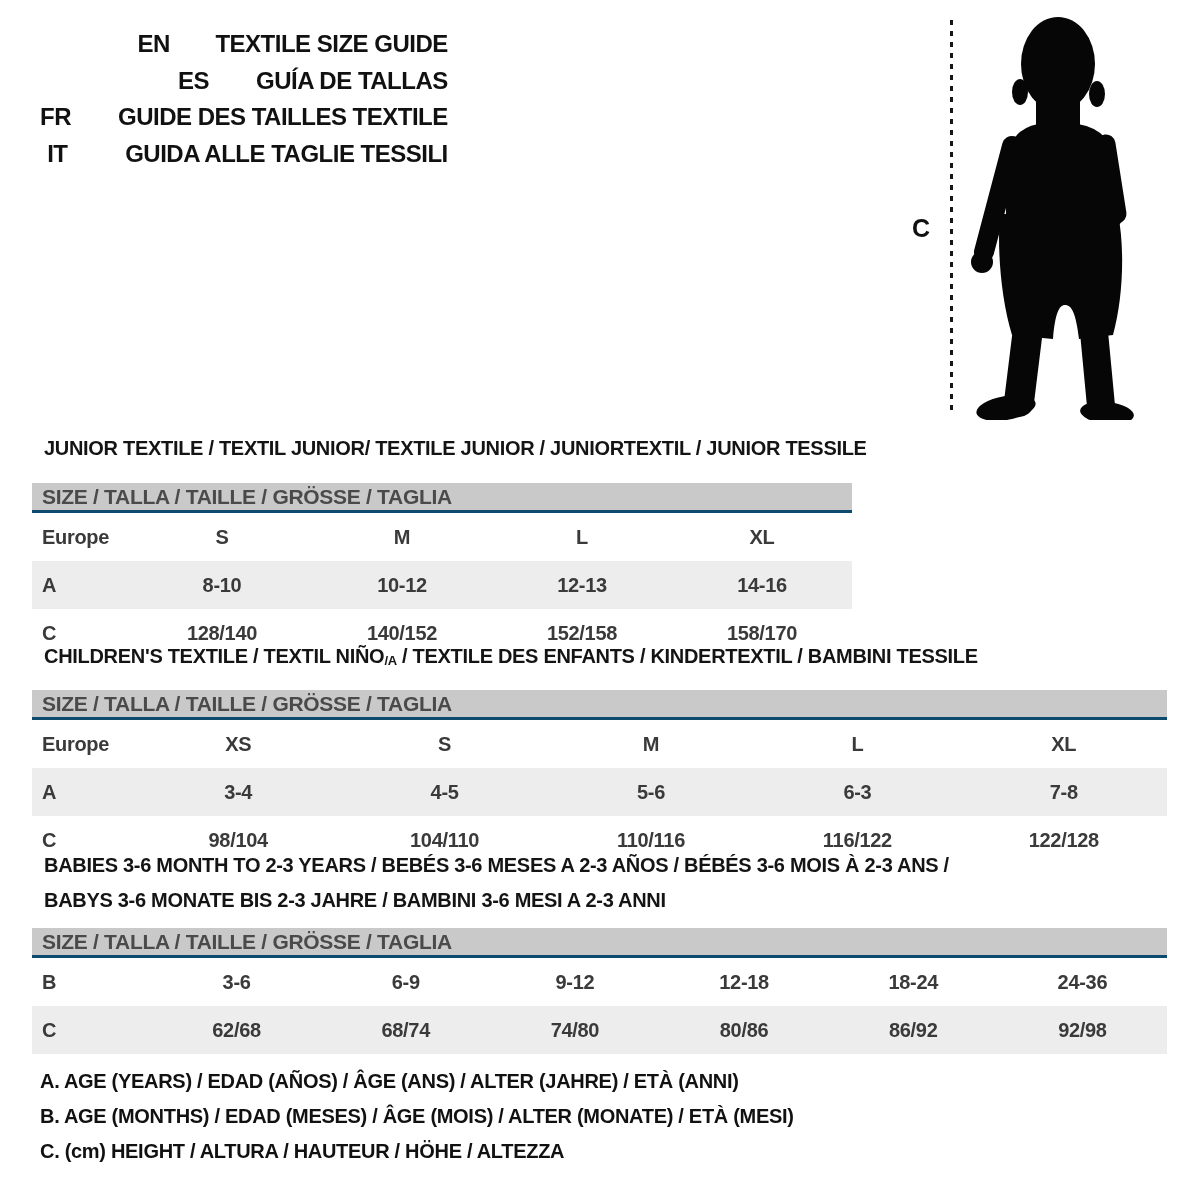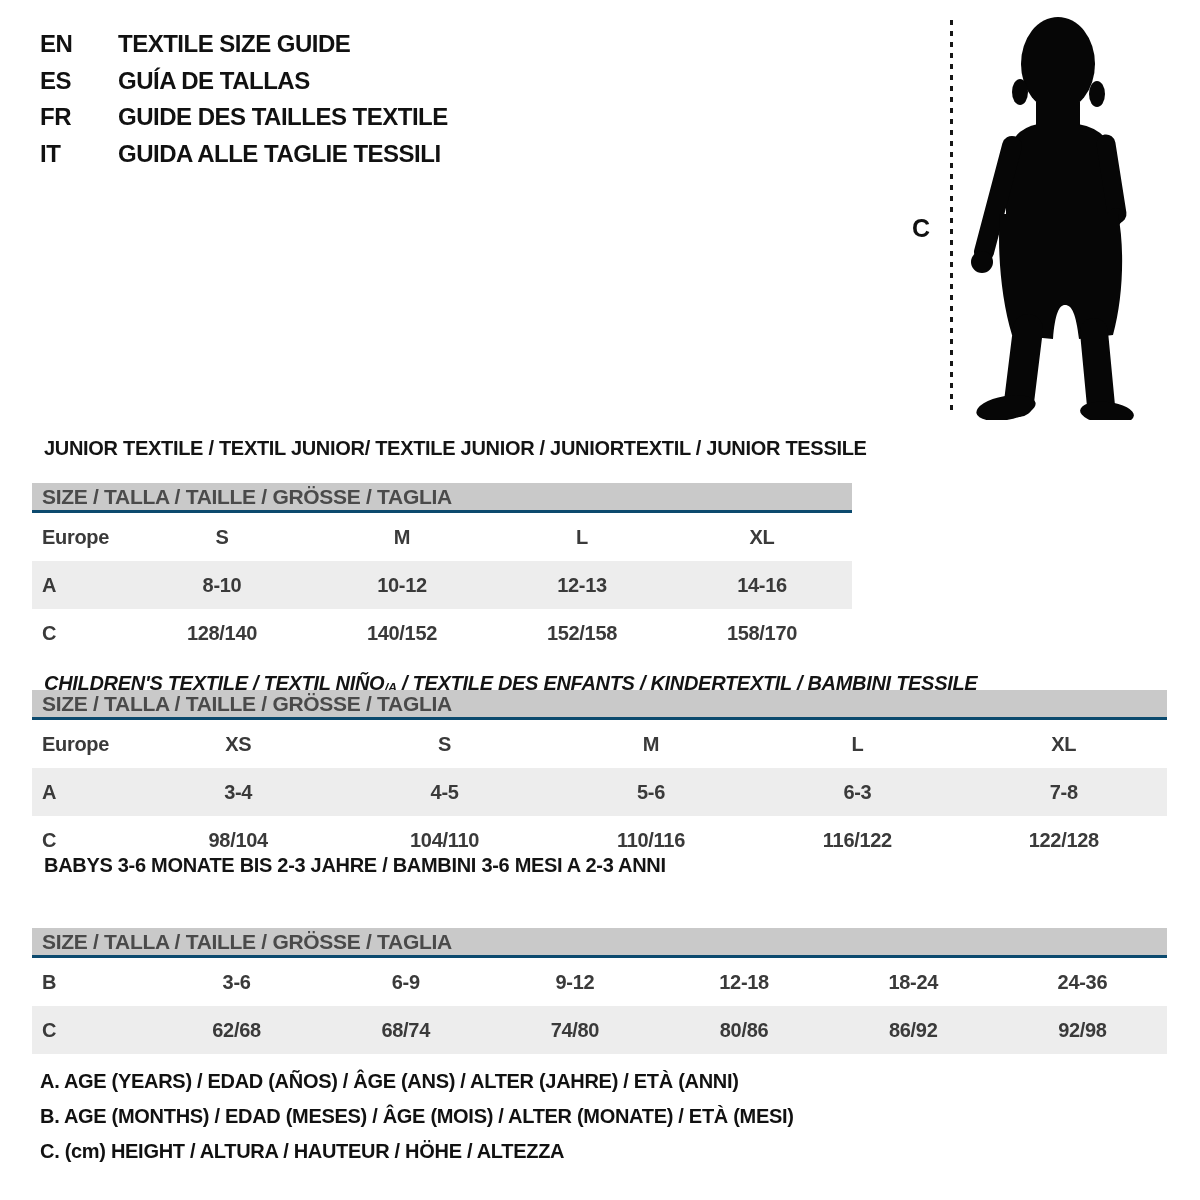--- a/index.html
+++ b/index.html
@@ -6,21 +6,21 @@
   body {
     width:1200px; height:1200px; position:relative;
     background:#ffffff; color:#111111;
     font-family:"Liberation Sans", sans-serif;
     overflow:hidden;
   }
   .abs { position:absolute; }
 
   
   .lang-block { left:40px; top:26px; }
-  .lang-row { display:flex; height:36.5px; align-items:center; }
+  .lang-row { display:flex; height:36.5px; align-items:center;justify-content:flex-end; }
   .lang-code { width:78px; font-weight:700; font-size:24px; letter-spacing:-0.5px; }
   .lang-title { font-weight:700; font-size:24px; letter-spacing:-0.5px; white-space:nowrap; }
 
   
   .dashed-line {
     left:950px; top:20px; width:3px; height:396px;
     background:repeating-linear-gradient(to bottom, #161616 0 5px, transparent 5px 11px);
   }
   .figure-label { left:912px; top:214px; font-weight:700; font-size:25px; }
   .silhouette { left:966px; top:14px; }
@@ -120,21 +120,21 @@
   </div>
   <div class="trow cols-junior">
     <div class="cell label">C</div>
     <div class="cell">128/140</div>
     <div class="cell">140/152</div>
     <div class="cell">152/158</div>
     <div class="cell">158/170</div>
   </div>
 </div>
 
-<div class="abs section-heading" style="left:44px; top:672px;font-style:italic;">
+<div class="abs section-heading" style="left:44px; top:645px;">
   <span>CHILDREN'S TEXTILE / TEXTIL NIÑO</span><span class="sub-small">/A</span><span> / TEXTILE DES ENFANTS / KINDERTEXTIL / BAMBINI TESSILE</span>
 </div>
 <div class="size-table" style="left:32px; top:690px; width:1135px;">
   <div class="size-bar">SIZE / TALLA / TAILLE / GRÖSSE / TAGLIA</div>
   <div class="trow cols-children">
     <div class="cell label">Europe</div>
     <div class="cell">XS</div>
     <div class="cell">S</div>
     <div class="cell">M</div>
     <div class="cell">L</div>
@@ -152,20 +152,21 @@
     <div class="cell label">C</div>
     <div class="cell">98/104</div>
     <div class="cell">104/110</div>
     <div class="cell">110/116</div>
     <div class="cell">116/122</div>
     <div class="cell">122/128</div>
   </div>
 </div>
 
 <div class="abs section-heading babies-heading" style="left:44px; top:848px;">
+  <div>BABIES 3-6 MONTH TO 2-3 YEARS / BEBÉS 3-6 MESES A 2-3 AÑOS / BÉBÉS 3-6 MOIS À 2-3 ANS /</div>
   <div>BABYS 3-6 MONATE BIS 2-3 JAHRE / BAMBINI 3-6 MESI A 2-3 ANNI</div>
 </div>
 <div class="size-table" style="left:32px; top:928px; width:1135px;">
   <div class="size-bar">SIZE / TALLA / TAILLE / GRÖSSE / TAGLIA</div>
   <div class="trow cols-babies">
     <div class="cell label">B</div>
     <div class="cell">3-6</div>
     <div class="cell">6-9</div>
     <div class="cell">9-12</div>
     <div class="cell">12-18</div>

